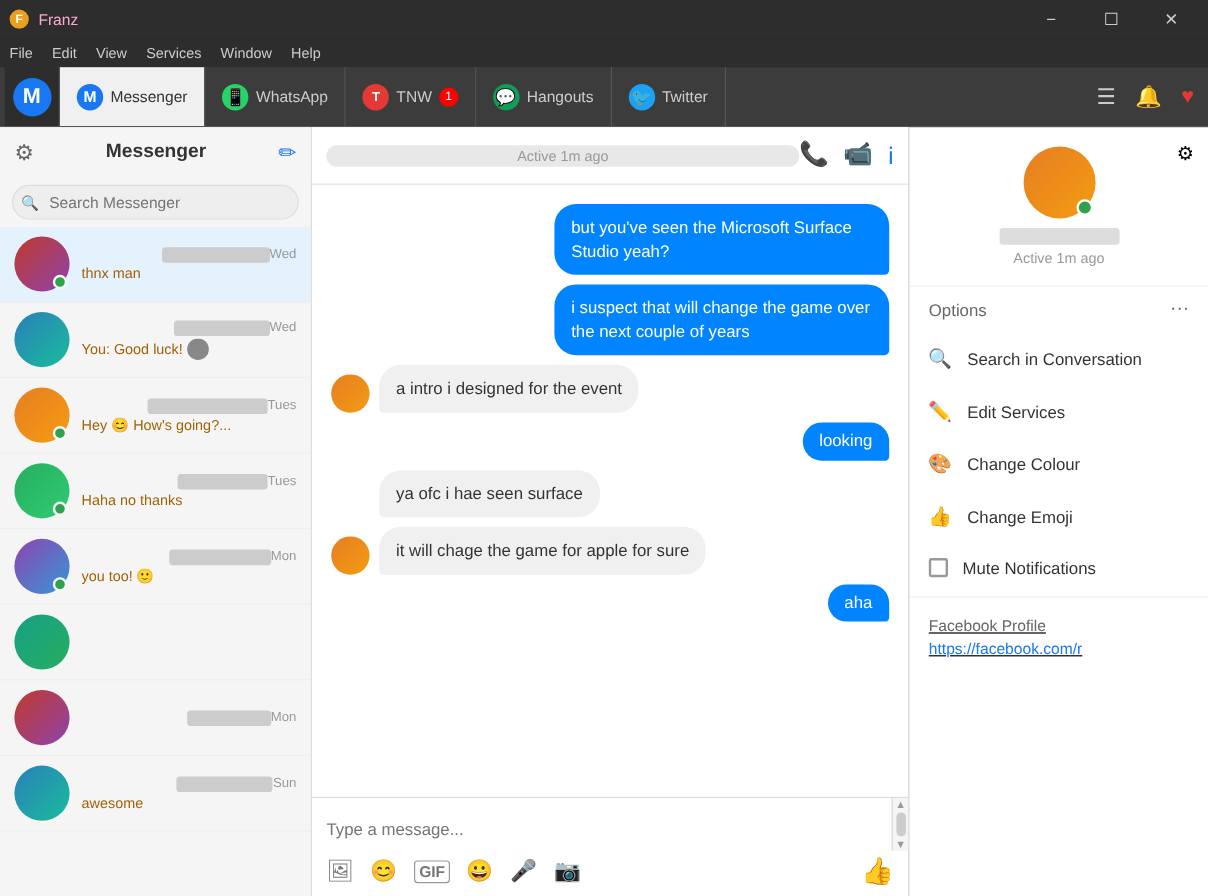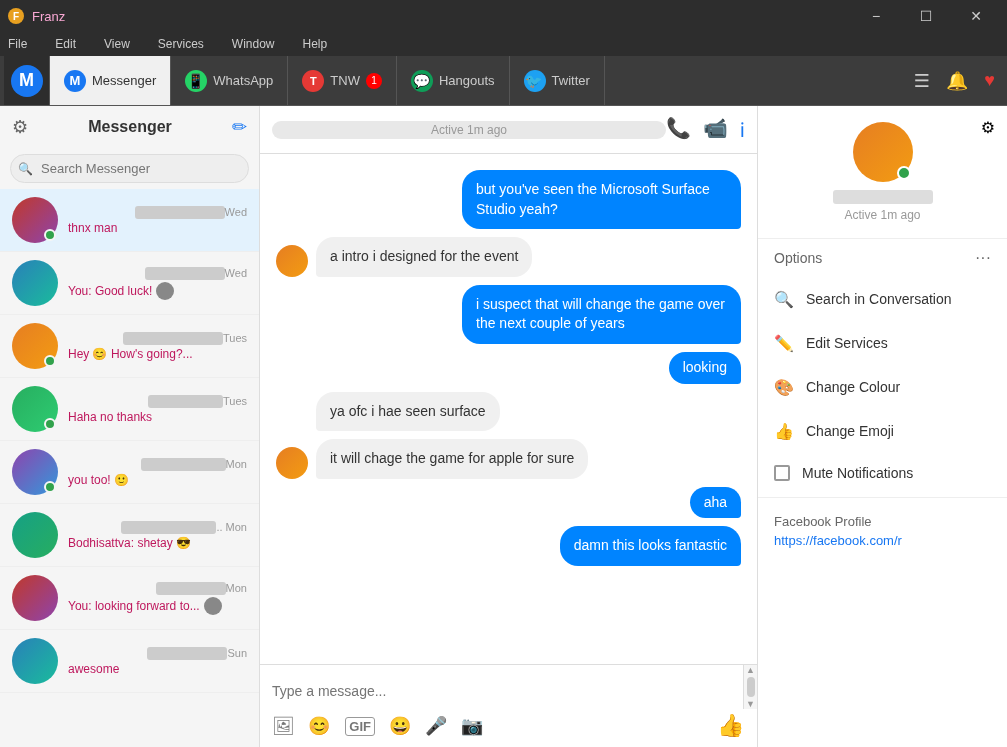--- a/index.html
+++ b/index.html
@@ -11,21 +11,21 @@
       background: #2d2d2d; height: 32px; padding: 0 8px;
     }
     #titlebar-left { display: flex; align-items: center; gap: 8px; }
     #titlebar-icon { width: 16px; height: 16px; background: #e8a020; border-radius: 50%; display: flex; align-items: center; justify-content: center; }
     #titlebar-title { color: #f9a8d4; font-size: 13px; }
     #titlebar-controls { display: flex; gap: 4px; }
     .win-btn { width: 46px; height: 32px; display: flex; align-items: center; justify-content: center; color: #ccc; font-size: 14px; cursor: pointer; }
 
     
     #menubar {
-      display: flex; align-items: center; background: #2d2d2d; height: 24px; padding: 0 8px; gap: 28px;
+      display: flex; align-items: center; background: #2d2d2d; height: 24px; padding: 0 8px; gap: 16px;
     }
     .menu-item { color: #ccc; font-size: 12px; cursor: pointer; }
 
     
     #tabbar {
       display: flex; align-items: center; background: #3c3c3c; height: 50px; padding: 0 4px;
       border-bottom: 1px solid #555;
     }
     .tab {
       display: flex; align-items: center; gap: 6px; padding: 0 14px; height: 100%;
@@ -65,21 +65,21 @@
     .contact-item.active { background: #e3f2fd; }
     .avatar-wrap { position: relative; flex-shrink: 0; }
     .avatar { width: 46px; height: 46px; border-radius: 50%; background: #bbb; overflow: hidden; }
     .online-dot {
       position: absolute; bottom: 2px; right: 2px; width: 12px; height: 12px;
       background: #31a24c; border-radius: 50%; border: 2px solid #f5f5f5;
     }
     .contact-info { flex: 1; min-width: 0; }
     .contact-name-row { display: flex; justify-content: flex-end; align-items: center; }
     .contact-time { font-size: 11px; color: #999; white-space: nowrap; }
-    .contact-preview { font-size: 12px; color: #be185d; white-space: nowrap; overflow: hidden; text-overflow: ellipsis; margin-top: 2px; }
+    .contact-preview { font-size: 12px; color: #a16207; white-space: nowrap; overflow: hidden; text-overflow: ellipsis; margin-top: 2px; }
     .blurred-name { display: inline-block; background: #ccc; border-radius: 3px; height: 13px; }
 
     
     #chat-area { flex: 1; display: flex; flex-direction: column; background: #fff; }
     #chat-header {
       display: flex; align-items: center; justify-content: flex-end; padding: 8px 12px;
       border-bottom: 1px solid #ddd; background: #fff; height: 48px;
     }
     .chat-status { font-size: 12px; color: #999; text-align: center; flex: 1; }
     .chat-header-actions { display: flex; gap: 12px; }
@@ -122,21 +122,21 @@
     #options-header { display: flex; align-items: center; justify-content: space-between; padding: 10px 16px; }
     .options-title { font-size: 14px; color: #666; }
     .options-more { color: #666; font-size: 16px; cursor: pointer; }
 
     .option-item { display: flex; align-items: center; gap: 12px; padding: 12px 16px; cursor: pointer; }
     .option-icon { width: 20px; height: 20px; display: flex; align-items: center; justify-content: center; color: #666; font-size: 16px; }
     .option-label { font-size: 14px; color: #333; }
 
     .divider { height: 1px; background: #eee; margin: 4px 0; }
 
-    #fb-profile { padding: 12px 16px; }
+    #fb-profile { padding: 12px 16px; text-decoration: underline; }
     .fb-profile-title { font-size: 13px; color: #666; margin-bottom: 4px; }
     .fb-profile-link { font-size: 13px; color: #1877f2; cursor: pointer; }
 
     
     .av1 { background: linear-gradient(135deg, #c0392b, #8e44ad); }
     .av2 { background: linear-gradient(135deg, #2980b9, #1abc9c); }
     .av3 { background: linear-gradient(135deg, #e67e22, #f39c12); }
     .av4 { background: linear-gradient(135deg, #27ae60, #2ecc71); }
     .av5 { background: linear-gradient(135deg, #8e44ad, #3498db); }
     .av6 { background: linear-gradient(135deg, #16a085, #27ae60); }
@@ -291,41 +291,30 @@
             <span class="contact-time">Mon</span>
           </div>
           <div class="contact-preview">you too! 🙂</div>
         </div>
       </div>
 
       <div class="contact-item">
         <div class="avatar-wrap">
           <div class="avatar av6"></div>
         </div>
-        <div class="contact-info">
-          <div class="contact-name-row">
-            <span class="blurred-name" style="width:95px;"></span>
-            <span class="contact-time">.. Mon</span>
-          </div>
-          <div class="contact-preview">Bodhisattva: shetay 😎</div>
-        </div>
       </div>
 
       <div class="contact-item">
         <div class="avatar-wrap">
           <div class="avatar av1"></div>
         </div>
         <div class="contact-info">
           <div class="contact-name-row">
             <span class="blurred-name" style="width:70px;"></span>
             <span class="contact-time">Mon</span>
-          </div>
-          <div class="contact-preview" style="display:flex;align-items:center;gap:4px;">
-            <span>You: looking forward to...</span>
-            <div style="width:18px;height:18px;border-radius:50%;background:#888;"></div>
           </div>
         </div>
       </div>
 
       <div class="contact-item">
         <div class="avatar-wrap">
           <div class="avatar av2"></div>
         </div>
         <div class="contact-info">
           <div class="contact-name-row">
@@ -347,52 +336,49 @@
         <span class="chat-action-btn" style="color:#1877f2;">ℹ</span>
       </div>
     </div>
 
     <div id="messages">
 
       <div class="msg-row sent">
         <div class="bubble sent">but you've seen the Microsoft Surface Studio yeah?</div>
       </div>
 
+      <div class="msg-row sent">
+        <div class="bubble sent">i suspect that will change the game over the next couple of years</div>
+      </div>
+
       <div class="msg-row received">
         <div class="msg-avatar av3"></div>
         <div class="bubble received">a intro i designed for the event</div>
       </div>
 
       <div class="msg-row sent">
-        <div class="bubble sent">i suspect that will change the game over the next couple of years</div>
-      </div>
-
-      <div class="msg-row sent">
         <div class="bubble sent small">looking</div>
       </div>
 
       <div class="msg-row received">
         <div style="width:32px;"></div>
         <div class="bubble received">ya ofc i hae seen surface</div>
       </div>
 
 
 
       <div class="msg-row received">
         <div class="msg-avatar av3"></div>
         <div class="bubble received">it will chage the game for apple for sure</div>
       </div>
 
       <div class="msg-row sent">
         <div class="bubble sent small">aha</div>
       </div>
 
-      <div class="msg-row sent">
-        <div class="bubble sent">damn this looks fantastic</div>
-      </div>
 
     </div>
 
     <div id="chat-input-area">
       <div class="input-scroll">
         <div id="chat-input-box" style="flex:1;">
           <input type="text" style="width: 100%; border: none; outline: none; font-size: 14px;" placeholder="Type a message...">
         </div>
         <div style="width:14px;display:flex;flex-direction:column;align-items:center;background:#f5f5f5;border-left:1px solid #ddd;">
           <span style="font-size:9px;color:#999;cursor:pointer;">▲</span>

